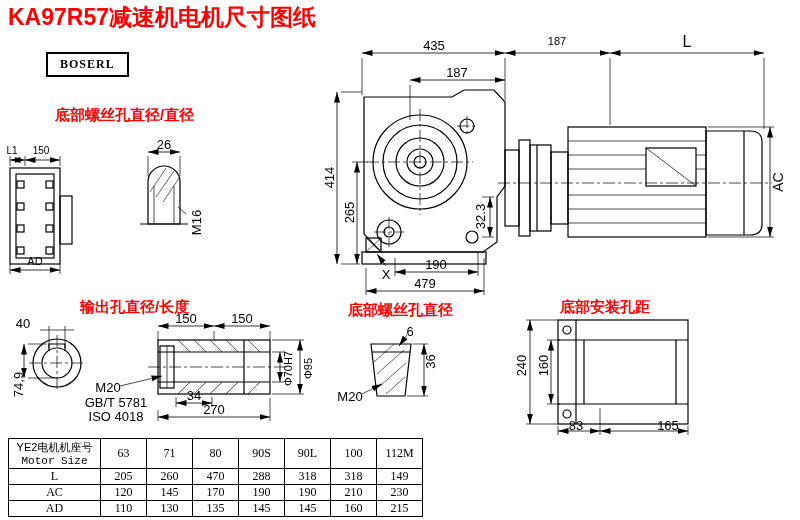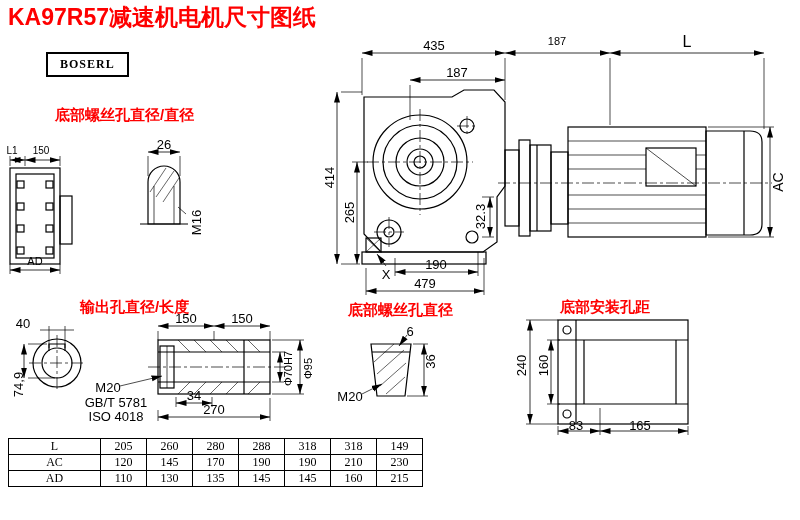--- a/index.html
+++ b/index.html
@@ -222,39 +222,52 @@
 <div class="t rot f11" style="left:266px;top:363px;width:44px">Φ70H7</div>
 <div class="t rot f11" style="left:286px;top:363px;width:44px">Φ95</div>
 
 <div class="t" style="left:330px;top:390px;width:40px">M20</div>
 <div class="t" style="left:400px;top:325px;width:20px">6</div>
 <div class="t rot" style="left:412px;top:355px;width:36px">36</div>
 
 <div class="t rot" style="left:501px;top:359px;width:40px">240</div>
 <div class="t rot" style="left:523px;top:359px;width:40px">160</div>
 <div class="t" style="left:561px;top:419px;width:30px">83</div>
-<div class="t" style="left:622px;top:419px;width:36px">165</div>
+<div class="t" style="left:650px;top:419px;width:36px">165</div>
 
 <table class="spec">
   <colgroup>
     <col style="width:92px">
       <col style="width:46px">
       <col style="width:46px">
       <col style="width:46px">
     <col style="width:46px">
       <col style="width:46px">
       <col style="width:46px">
       <col style="width:46px">
   </colgroup>
   <tbody>
+      <tr class="hdr">
+    <th>
+      <div class="cnh">YE2电机机座号</div>
+      <div class="enh">Motor Size</div>
+    </th>
+    <th>63</th>
+    <th>71</th>
+    <th>80</th>
+    <th>90S</th>
+    <th>90L</th>
+    <th>100</th>
+    <th>112M</th>
+  </tr>
   <tr>
     <td>L</td>
     <td>205</td>
     <td>260</td>
-    <td>280</td>
+    <td>470</td>
     <td>288</td>
     <td>318</td>
     <td>318</td>
     <td>149</td>
   </tr>
   <tr>
     <td>AC</td>
     <td>120</td>
     <td>145</td>
     <td>170</td>

